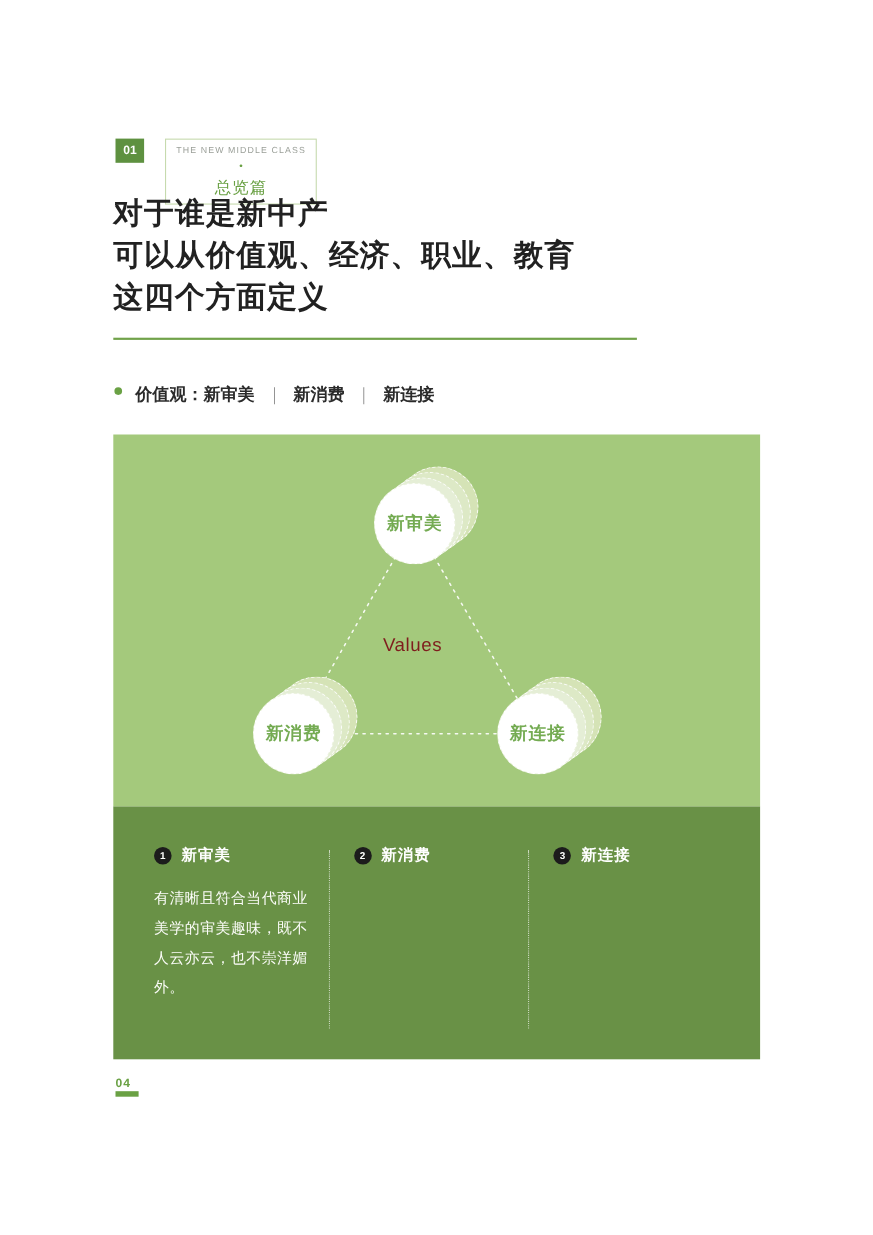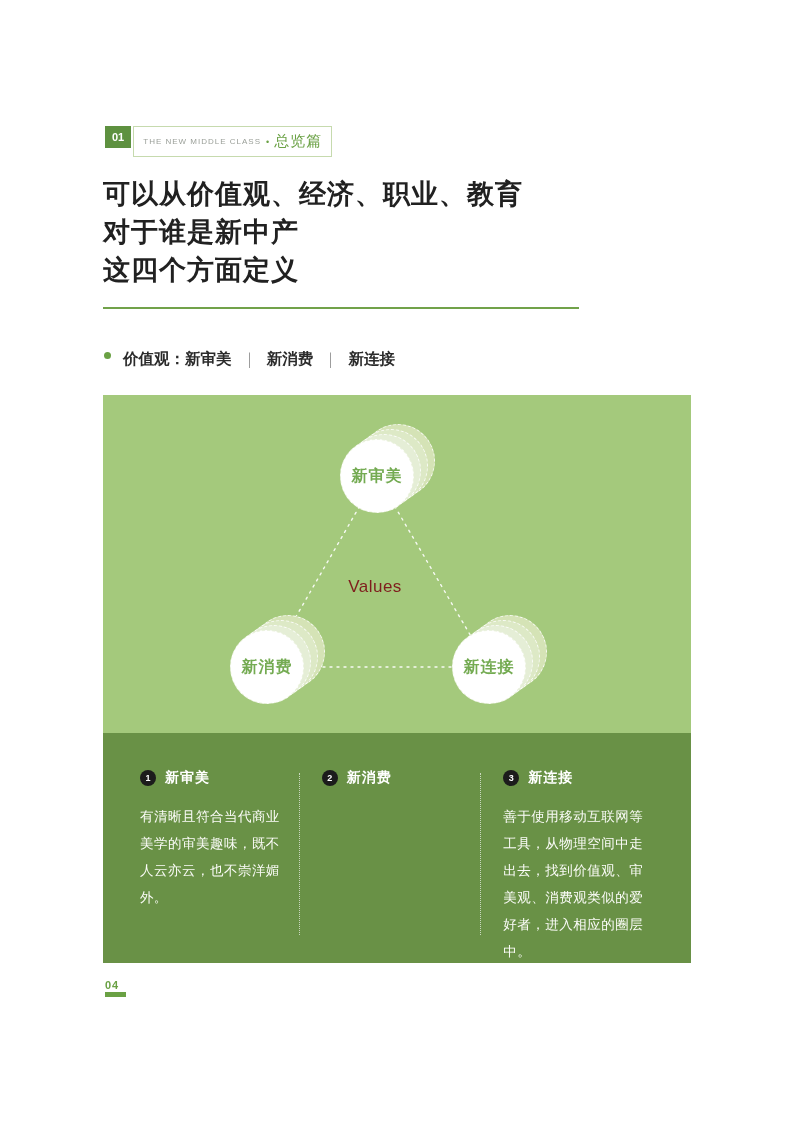--- a/index.html
+++ b/index.html
@@ -18,22 +18,22 @@
   }
   .page{position:absolute;inset:0;background:#fff;}
 
   
   .badge-row{position:absolute;left:105px;top:126px;display:flex;align-items:flex-start;}
   .badge-num{
     background:var(--badge-green);color:#fff;font-weight:bold;font-size:11px;
     padding:5px 7px;display:flex;align-items:center;
   }
   .badge-box{
-    border:1px solid #c6daae;margin-left:2px;padding:5px 9px;
-    display:flex;align-items:center;gap:5px;white-space:nowrap;
+    border:1px solid #c6daae;margin-left:19px;padding:5px 9px;
+    display:flex;align-items:center;gap:5px;white-space:nowrap;flex-direction:column;
   }
   .badge-en{font-size:8px;letter-spacing:1px;color:#9a9f98;}
   .badge-sep{font-size:9px;color:var(--accent);}
   .badge-cn{font-size:15px;color:var(--accent);font-weight:normal;letter-spacing:1px;}
 
   
   .heading{position:absolute;left:103px;top:175px;font-size:27px;font-weight:800;
     color:var(--ink);line-height:38px;letter-spacing:1px;}
   .heading span{display:block;}
 
@@ -97,22 +97,22 @@
   <div class="badge-row">
     <div class="badge-num">01</div>
     <div class="badge-box">
       <span class="badge-en">THE NEW MIDDLE CLASS</span>
       <span class="badge-sep">•</span>
       <span class="badge-cn">总览篇</span>
     </div>
   </div>
 
   <h1 class="heading">
+    <span>对于谁是新中产</span>
     <span>可以从价值观、经济、职业、教育</span>
-    <span>对于谁是新中产</span>
     <span>这四个方面定义</span>
   </h1>
 
   <div class="rule"></div>
 
   <div class="bullet-row">
     <span class="bullet-dot"></span>
     <span class="bullet-label">价值观：</span>
     <span class="bullet-item">新审美</span>
     <span class="bullet-sep">｜</span>
@@ -176,21 +176,20 @@
             <span class="num-badge">2</span>
             <span class="col-title">新消费</span>
           </div>
         </div>
 
         <div class="col">
           <div class="col-head">
             <span class="num-badge">3</span>
             <span class="col-title">新连接</span>
           </div>
-          <p class="col-body">善于使用移动互联网等工具，从物理空间中走出去，找到价值观、审美观、消费观类似的爱好者，进入相应的圈层中。</p>
         </div>
 
       </div>
     </div>
   </div>
 
   <div class="pagenum">
     <div class="pagenum-text">04</div>
     <div class="pagenum-bar"></div>
   </div>

